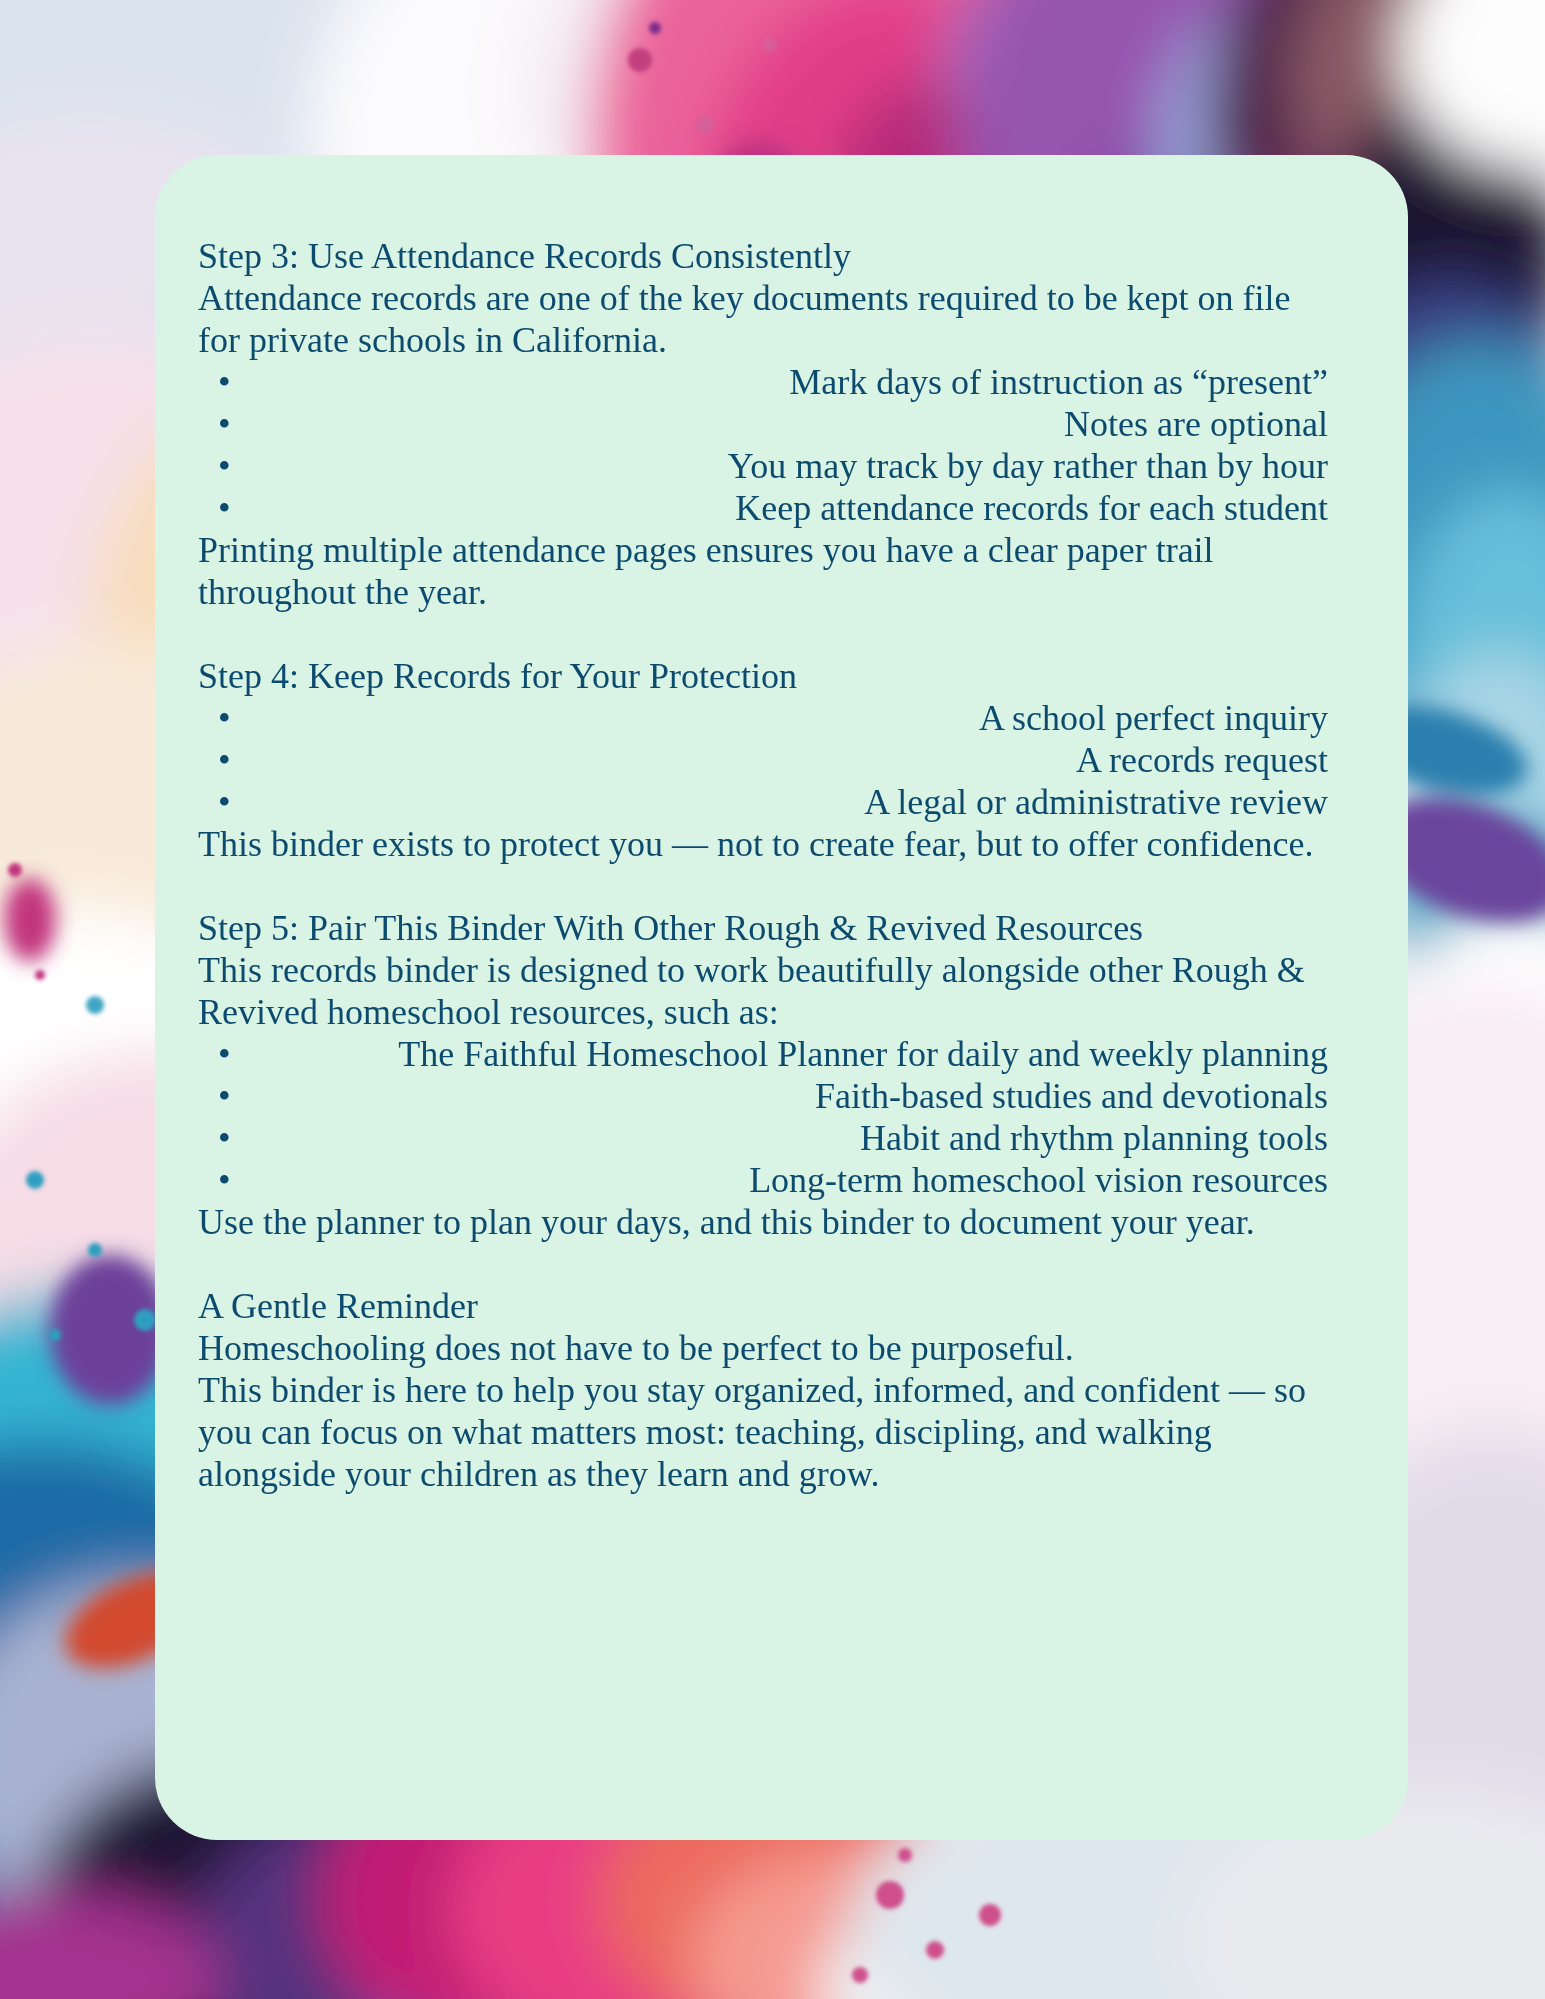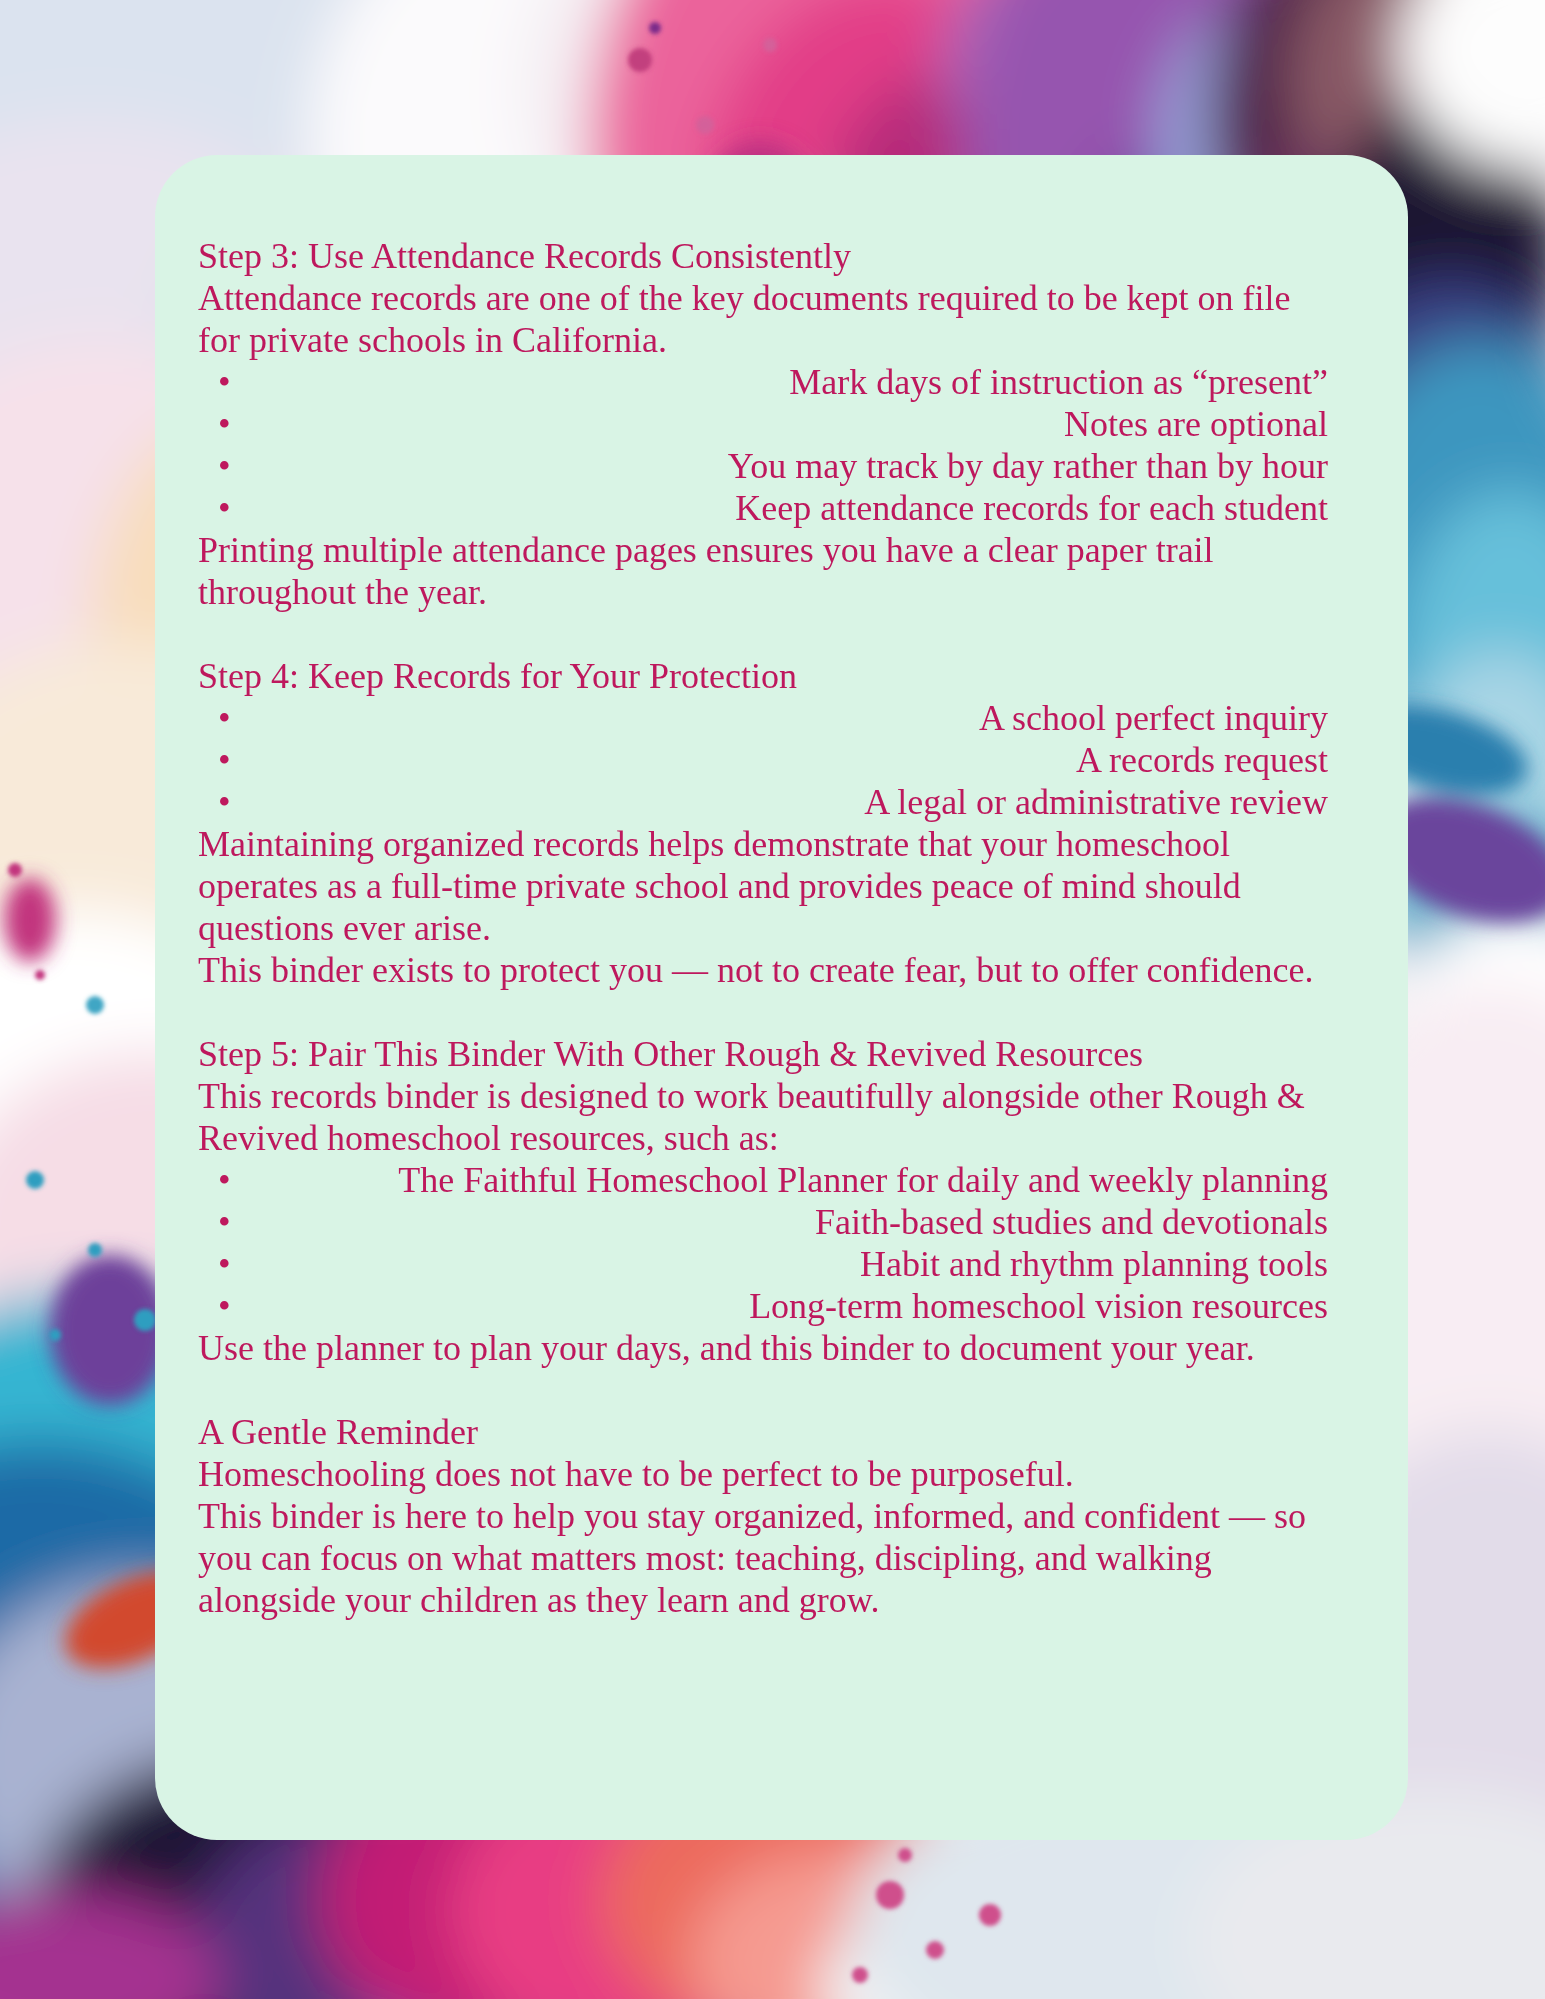--- a/index.html
+++ b/index.html
@@ -17,21 +17,21 @@
     width: 1253px; height: 1685px;
     background: #d9f4e5;
     border-radius: 62px;
     box-sizing: border-box;
     padding: 80px 0 0 43px;
   }
   .content {
     width: 1130px;
     font-size: 36px;
     line-height: 42px;
-    color: #be185d;
+    color: #0c4a6e;
   }
   .content p { margin: 0; padding: 0; }
   .section + .section { margin-top: 42px; font-family: Liberation Serif, serif; }
   .bullet { position: relative; padding-left: 48px; text-align: right; }
   .bullet::before {
     content: "\2022";
     position: absolute;
     left: 20px; top: 0;
   }
 </style>
@@ -168,21 +168,20 @@
         <p>Printing multiple attendance pages ensures you have a clear paper trail throughout the year.</p>
       </section>
 
       <section class="section">
         <p>Step 4: Keep Records for Your Protection</p>
         <div>
           <div class="bullet">A school perfect inquiry</div>
           <div class="bullet">A records request</div>
           <div class="bullet">A legal or administrative review</div>
         </div>
-        <p>Maintaining organized records helps demonstrate that your homeschool operates as a full-time private school and provides peace of mind should questions ever arise.</p>
         <p>This binder exists to protect you — not to create fear, but to offer confidence.</p>
       </section>
 
       <section class="section">
         <p>Step 5: Pair This Binder With Other Rough &amp; Revived Resources</p>
         <p>This records binder is designed to work beautifully alongside other Rough &amp; Revived homeschool resources, such as:</p>
         <div>
           <div class="bullet">The Faithful Homeschool Planner for daily and weekly planning</div>
           <div class="bullet">Faith-based studies and devotionals</div>
           <div class="bullet">Habit and rhythm planning tools</div>

